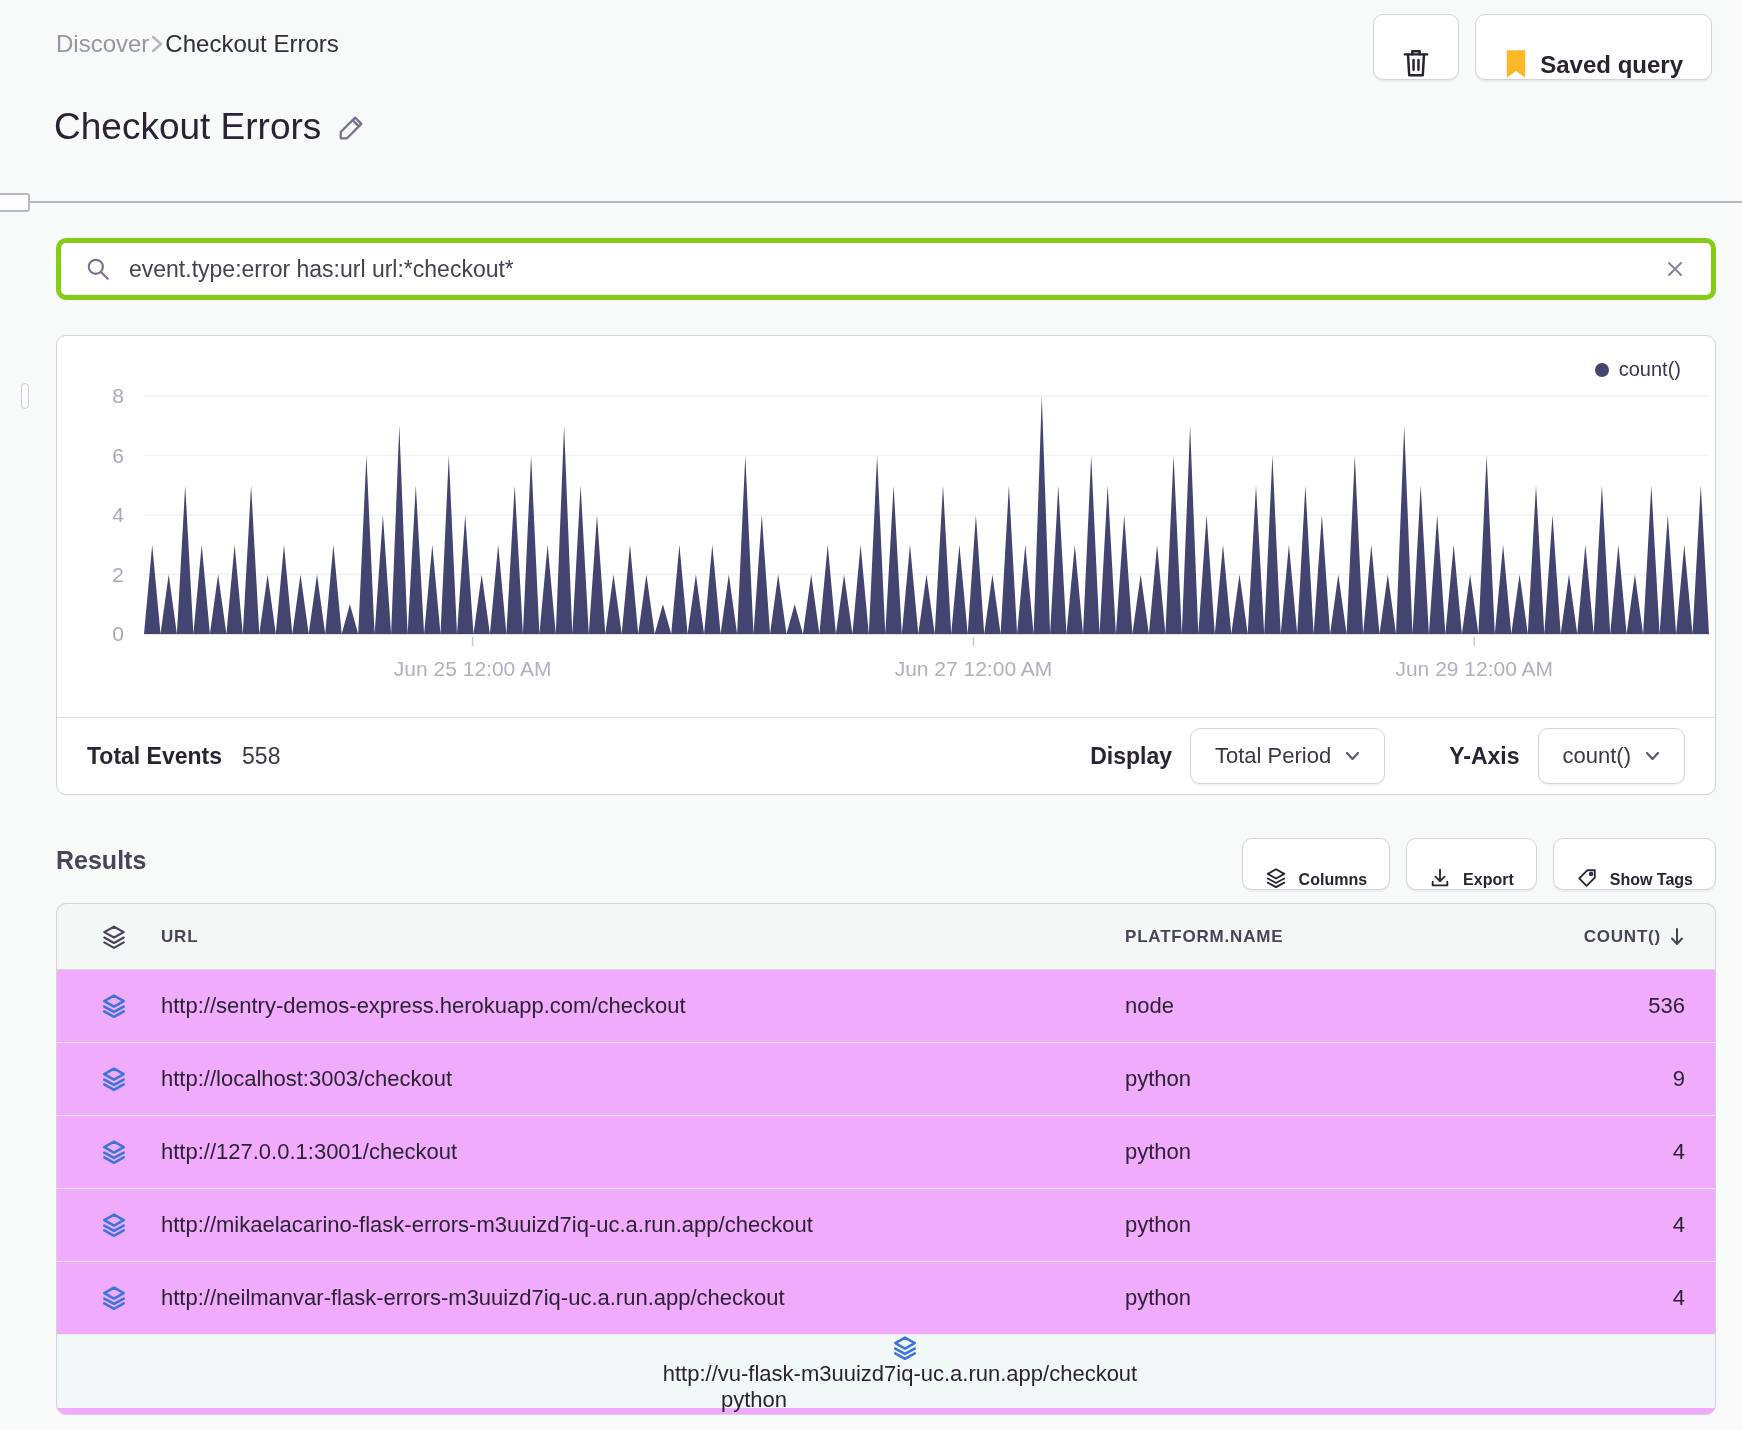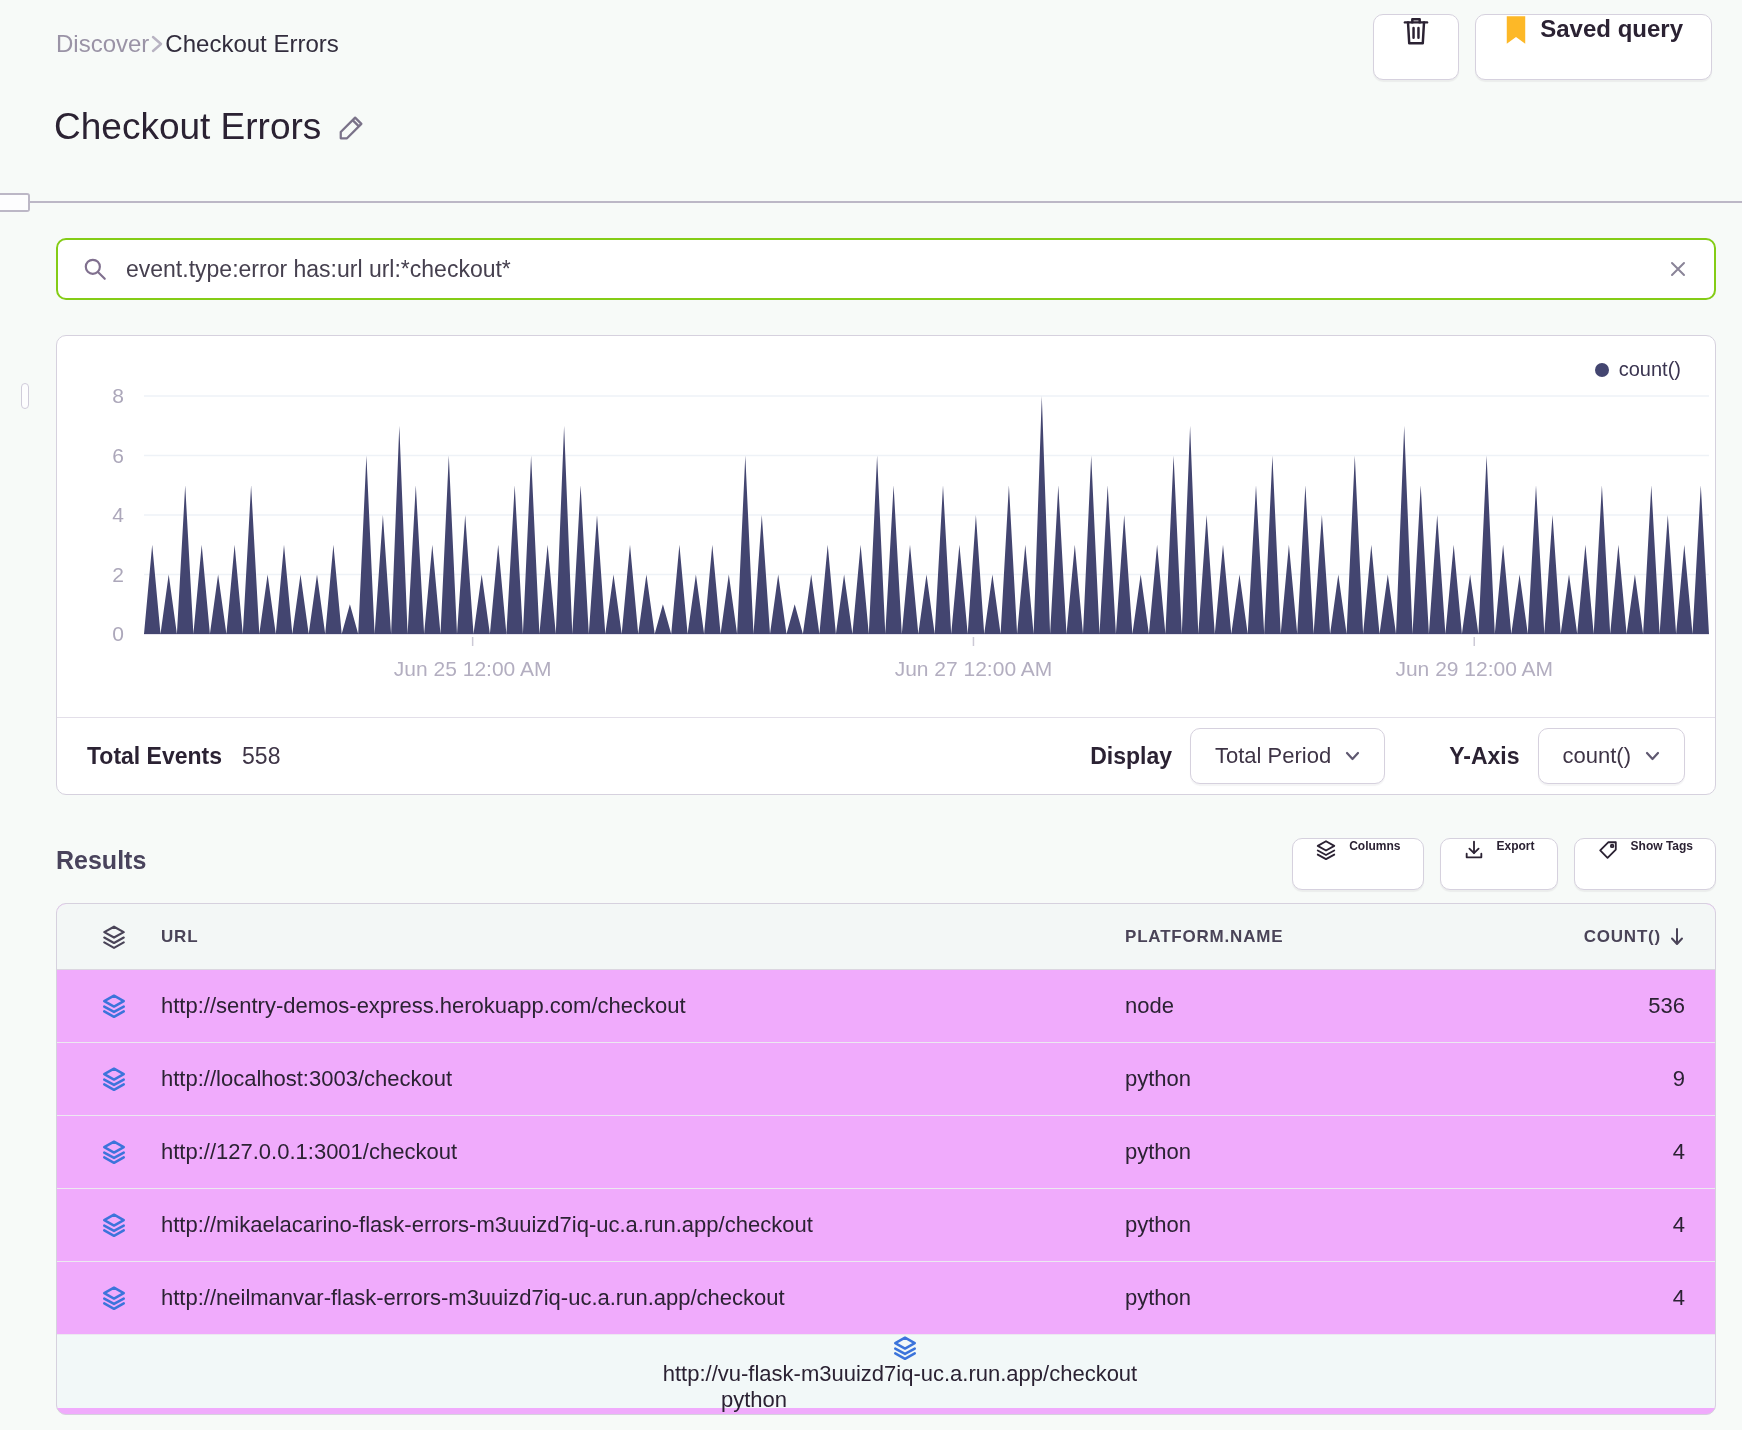--- a/index.html
+++ b/index.html
@@ -14,39 +14,39 @@
   .page { position:absolute; inset:0; }
 
   
   .breadcrumb { position:absolute; top:30px; left:56px; display:flex; align-items:center; font-size:24px; }
   .crumb-parent { color:#9a93a6; cursor:pointer; }
   .crumb-current { color:#322d3d; }
   .crumb-chev { display:inline-flex; }
 
   .top-actions { position:absolute; top:14px; right:30px; display:flex; gap:16px; }
   .btn {
-    display:inline-flex; align-items:flex-start; justify-content:center; gap:12px;
+    display:inline-flex; align-items:flex-end; justify-content:center; gap:12px;
     background:#fff; border:1px solid #d6d1de; border-radius:10px;
     box-shadow:0 2px 1px rgba(43,34,51,0.06);
     font-weight:700; color:#2b2233; cursor:pointer;
   }
   .btn-icon-only { width:86px; height:66px; }
   .btn-saved { height:66px; padding:0 28px; font-size:24px; }
 
   .page-title { position:absolute; top:106px; left:54px; display:flex; align-items:center; gap:16px; }
   .page-title h1 { font-size:37px; font-weight:500; color:#2b2233; }
 
   .header-divider { position:absolute; top:201px; left:0; width:1742px; height:0; border-top:2px solid #bcb7c6; }
   .edge-tab { position:absolute; top:193px; left:0; width:30px; height:19px; background:#fdfdfe; border:2px solid #bcb7c6; border-left:none; border-radius:0 3px 3px 0; }
   .edge-pill { position:absolute; top:383px; left:21px; width:8px; height:26px; background:#fdfdfe; border:1px solid #d0ccda; border-radius:5px; }
 
   
   .search-bar {
     position:absolute; top:238px; left:56px; width:1660px; height:62px;
-    background:#fff; border:2px solid #84cc16; border-radius:10px;
+    background:#fff; border:5px solid #84cc16; border-radius:10px;
     display:flex; align-items:center; padding:0 24px; gap:18px;
   }
   .search-text { font-size:23px; color:#46404f; flex:1; }
   .search-clear { display:flex; cursor:pointer; }
 
   
   .chart-panel {
     position:absolute; top:335px; left:56px; width:1660px; height:460px;
     background:#fff; border:1px solid #d6d1de; border-radius:10px;
   }
@@ -68,21 +68,21 @@
     display:inline-flex; align-items:center; gap:14px;
     background:#fff; border:1px solid #d6d1de; border-radius:10px;
     box-shadow:0 2px 1px rgba(43,34,51,0.05);
     height:56px; padding:0 24px; font-size:22px; color:#3e3446; cursor:pointer;
   }
   .ctrl-gap { width:28px; }
 
   
   .results-heading { position:absolute; top:846px; left:56px; font-size:25px; font-weight:700; color:#49435c; }
   .results-actions { position:absolute; top:838px; right:26px; display:flex; gap:16px; }
-  .btn-small { height:52px; padding:0 22px; font-size:12px; }
+  .btn-small { height:52px; padding:0 22px; font-size:16px; }
 
   .table-panel {
     position:absolute; top:903px; left:56px; width:1660px; height:512px;
     background:#f0abfc; border:1px solid #d6d1de; border-radius:10px;
     overflow:hidden;
   }
   .thead {
     height:66px; background:#f3f7f6; border-bottom:1px solid #dbd6e0;
     display:flex; align-items:center;
     font-size:17px; font-weight:700; letter-spacing:0.8px; color:#4a4458;

